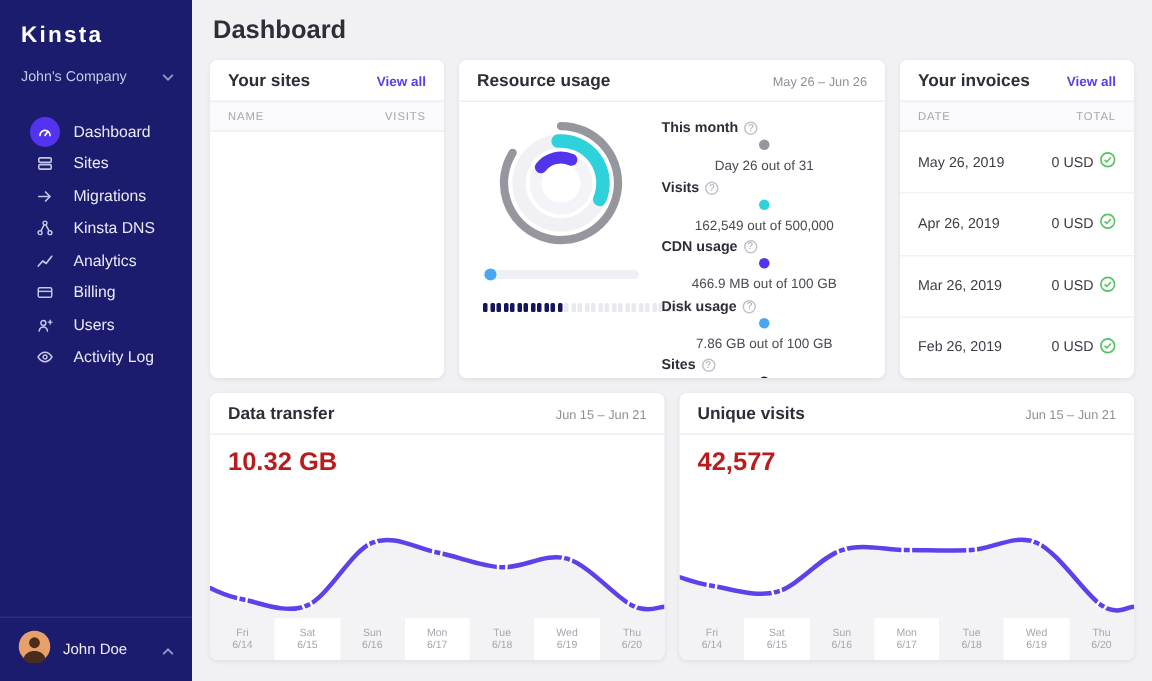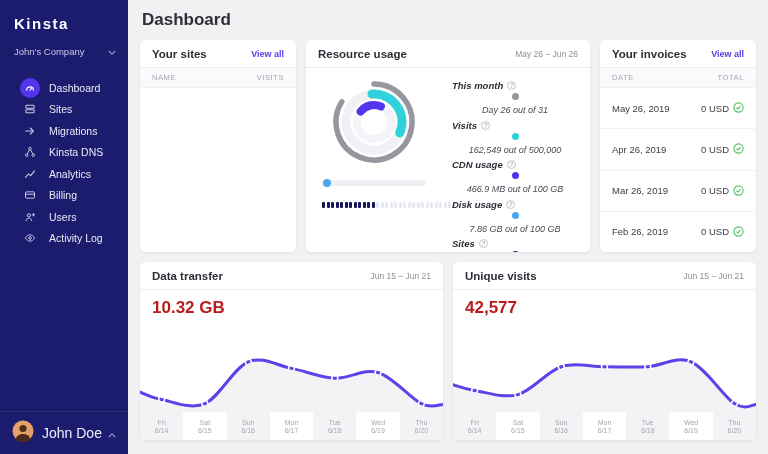--- a/index.html
+++ b/index.html
@@ -10,21 +10,21 @@
   
   .sidebar { width:128px; background:#1c1c6e; color:#e6e6f5; position:relative; flex-shrink:0; }
   .logo { font-size:15px; font-weight:800; letter-spacing:1.5px; color:#fff; padding:15px 0 0 14px; }
   .company { display:flex; align-items:center; justify-content:space-between; padding:14px 12px 0 14px; font-size:9.5px; color:#c7c7e6; cursor:pointer; }
   .nav { margin-top:20px; }
   .nav-item { display:flex; align-items:center; height:21.5px; padding-left:20px; cursor:pointer; }
   .nav-item .ic { width:20px; height:20px; display:flex; align-items:center; justify-content:center; flex-shrink:0; opacity:.9; }
   .nav-item.active .ic { background:#5333ed; border-radius:50%; opacity:1; }
   .nav-item .lbl { margin-left:9px; font-size:10.5px; font-weight:500; color:#e9e9f7; }
   .user { position:absolute; bottom:0; left:0; right:0; height:42px; display:flex; align-items:center; padding:0 12px 0 12px; box-shadow:0 -1px 0 rgba(255,255,255,.07); cursor:pointer; }
-  .user .name { margin-left:8px; font-size:14px; color:#eeeefb; flex:1; }
+  .user .name { margin-left:8px; font-size:10px; color:#eeeefb; flex:1; }
 
   
   .main { flex:1; padding:8px 12px 10px; display:flex; flex-direction:column; }
   h1 { font-size:17px; font-weight:700; color:#2e2e38; margin:2px 0 10px 2px; }
   .row1 { display:flex; gap:10px; height:212px; }
   .row2 { display:flex; gap:10px; height:178px; margin-top:10px; }
   .card { background:#fff; border-radius:5px; box-shadow:0 1px 3px rgba(25,25,60,.08); display:flex; flex-direction:column; overflow:hidden; }
   .card > header { display:flex; justify-content:space-between; align-items:center; padding:0 12px; height:28px; border-bottom:1px solid #eeeef2; flex-shrink:0; }
   .card h2 { font-size:11.5px; font-weight:700; color:#2e2e38; }
   .view-all { font-size:9px; font-weight:600; color:#5740e8; text-decoration:none; cursor:pointer; }
@@ -35,21 +35,21 @@
   .thead { display:flex; justify-content:space-between; padding:0 12px; height:20px; align-items:center; background:#fafafc; border-bottom:1px solid #f0f0f3; font-size:7.5px; letter-spacing:.6px; color:#a5a5af; text-transform:uppercase; flex-shrink:0; }
   .tbody { flex:1; display:flex; flex-direction:column; }
   .trow { flex:1; display:flex; justify-content:space-between; align-items:center; padding:0 12px; border-bottom:1px solid #f2f2f5; }
   .trow:last-child { border-bottom:none; }
   .site-link { font-size:9.5px; color:#5740e8; text-decoration:none; cursor:pointer; }
   .tval { font-size:9.5px; color:#3c3c46; }
   .inv-total { display:flex; align-items:center; gap:4px; }
 
   
   .resource { flex:1; }
-  .res-body { flex:1; display:flex; padding:10px 12px 8px 10px; gap:20px;font-style:italic; }
+  .res-body { flex:1; display:flex; padding:10px 12px 8px 10px; gap:9px; }
   .res-left { width:116px; flex-shrink:0; display:flex; flex-direction:column; align-items:center; }
   .diskbar { width:104px; height:6px; background:#eef0f5; border-radius:3px; margin-top:14px; position:relative; align-self:flex-start; margin-left:6px; }
   .diskdot { position:absolute; left:1px; top:-1px; width:8px; height:8px; border-radius:50%; background:#4aa7ef; }
   .segbar { display:flex; gap:1.5px; margin-top:16px; align-self:flex-start; margin-left:6px; }
   .segbar i { width:3px; height:5.5px; border-radius:1px; background:#e9e9f0; }
   .segbar i.on { background:#15155c; }
   .res-legend { flex:1; display:flex; flex-direction:column; justify-content:flex-start; gap:4.5px; padding-top:2px; }
   .metric { }
   .m-top { display:flex; align-items:center; gap:4px; }
   .m-top b { font-size:9.5px; color:#2e2e38; }

